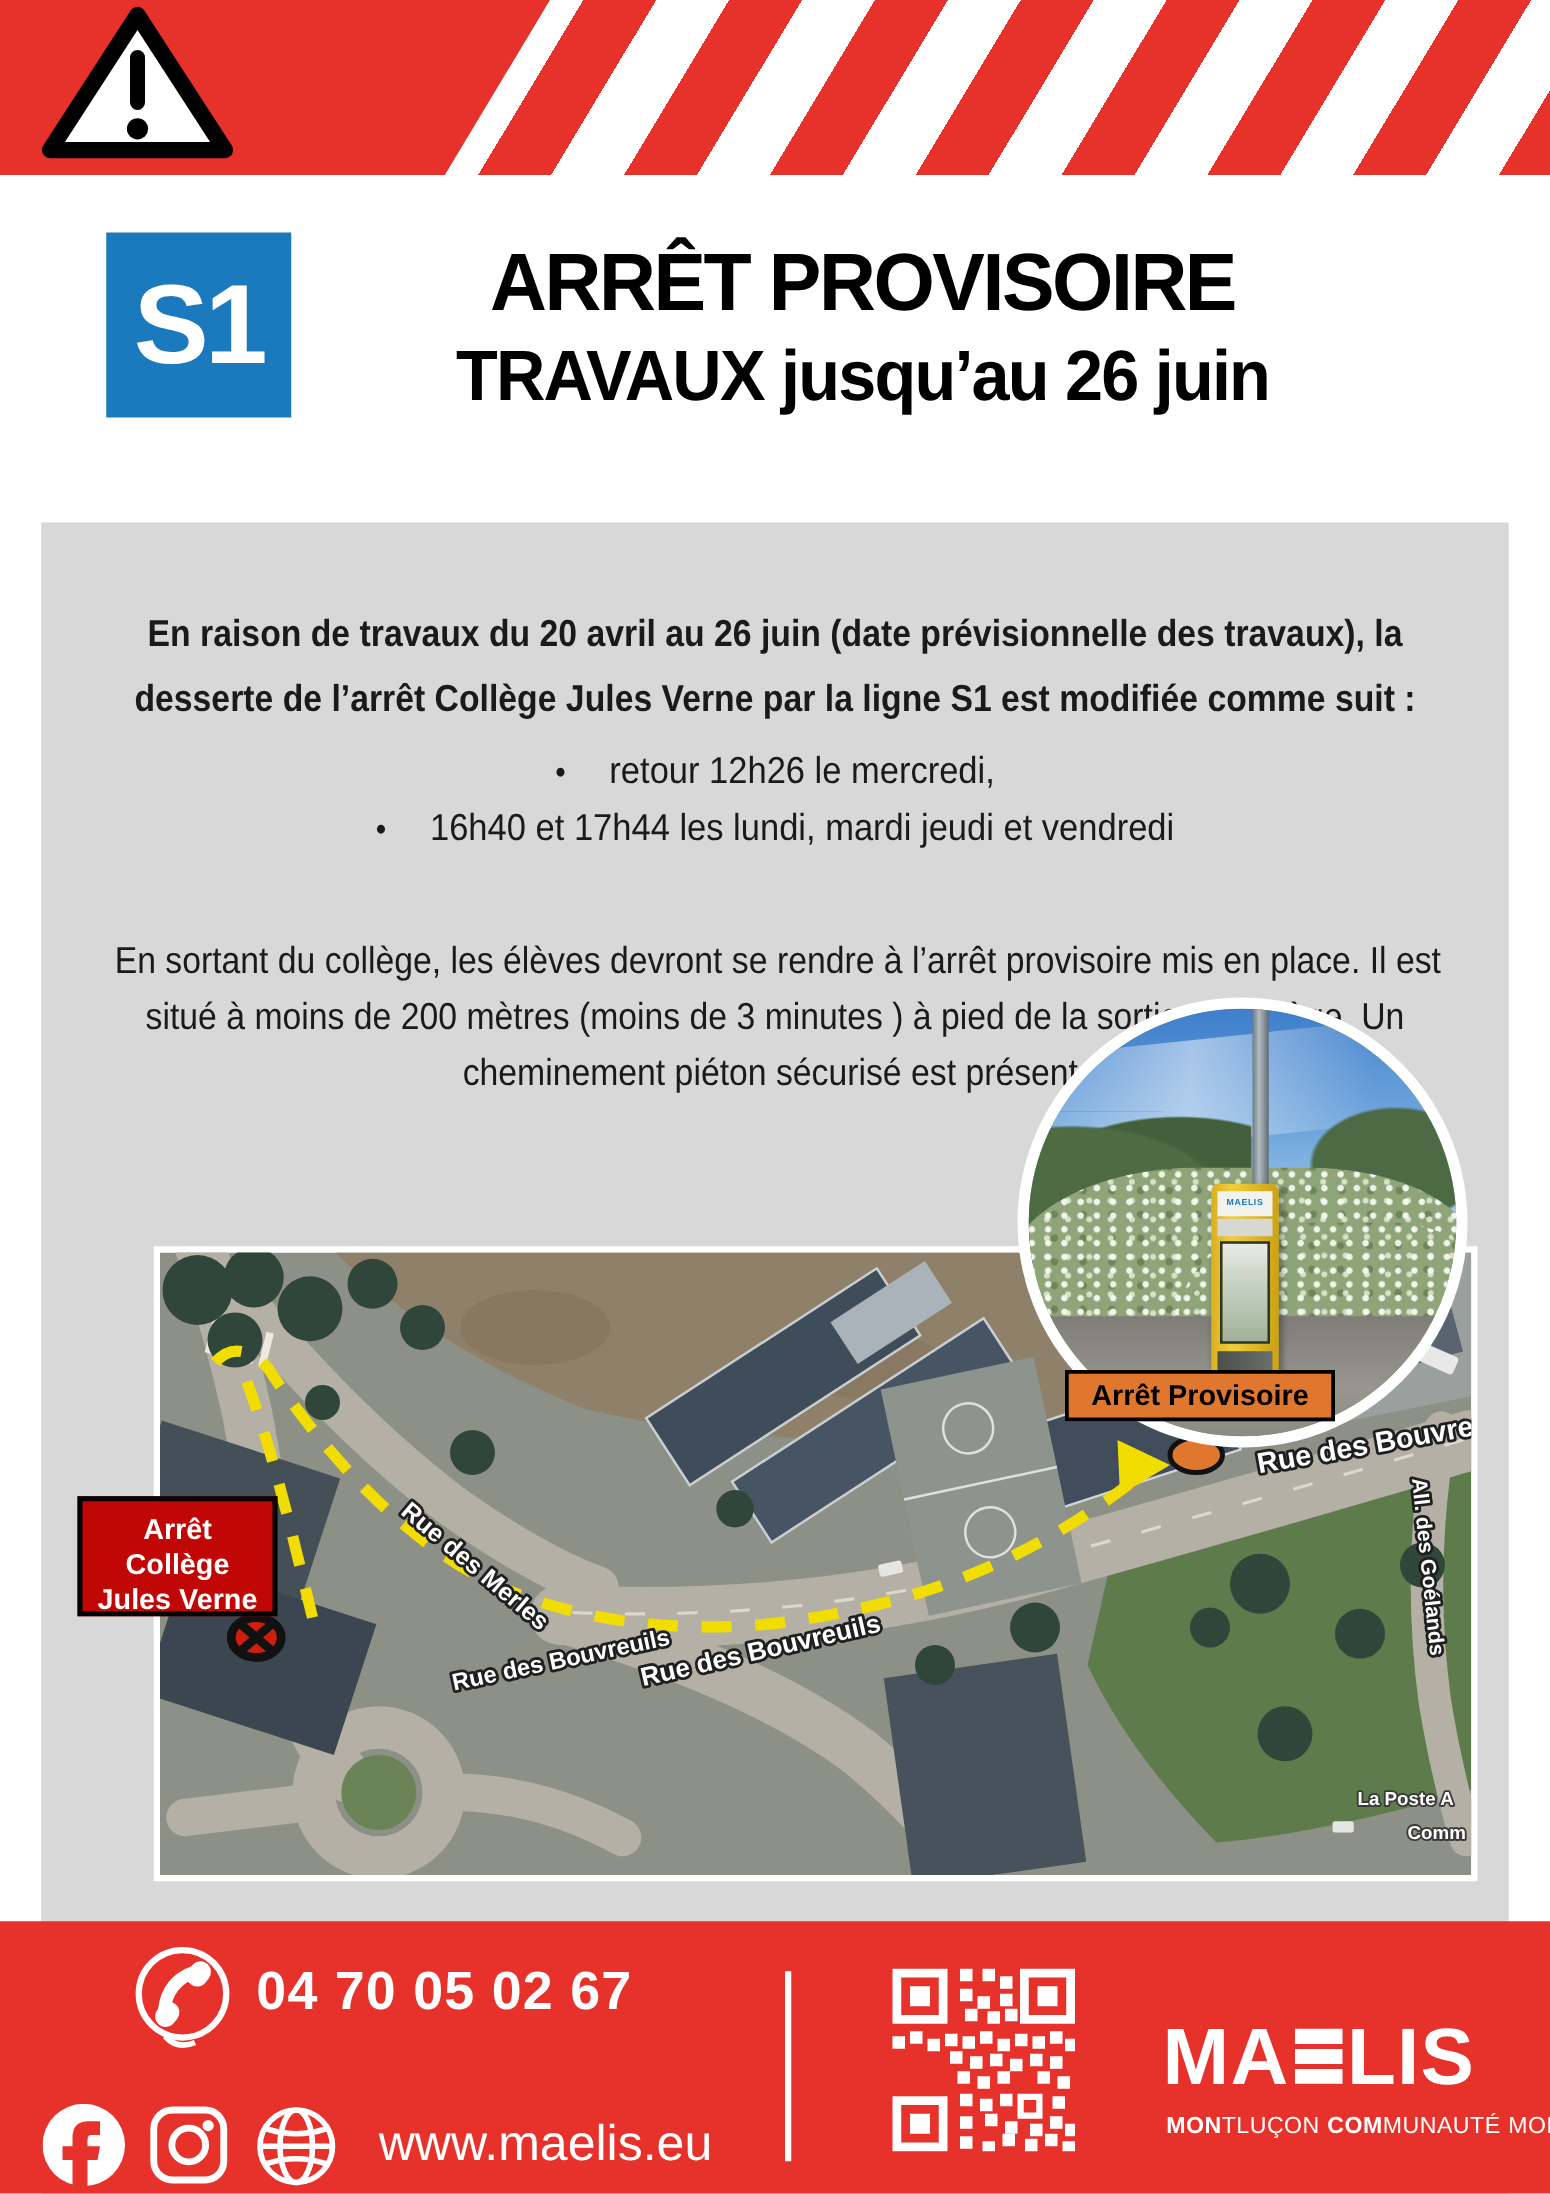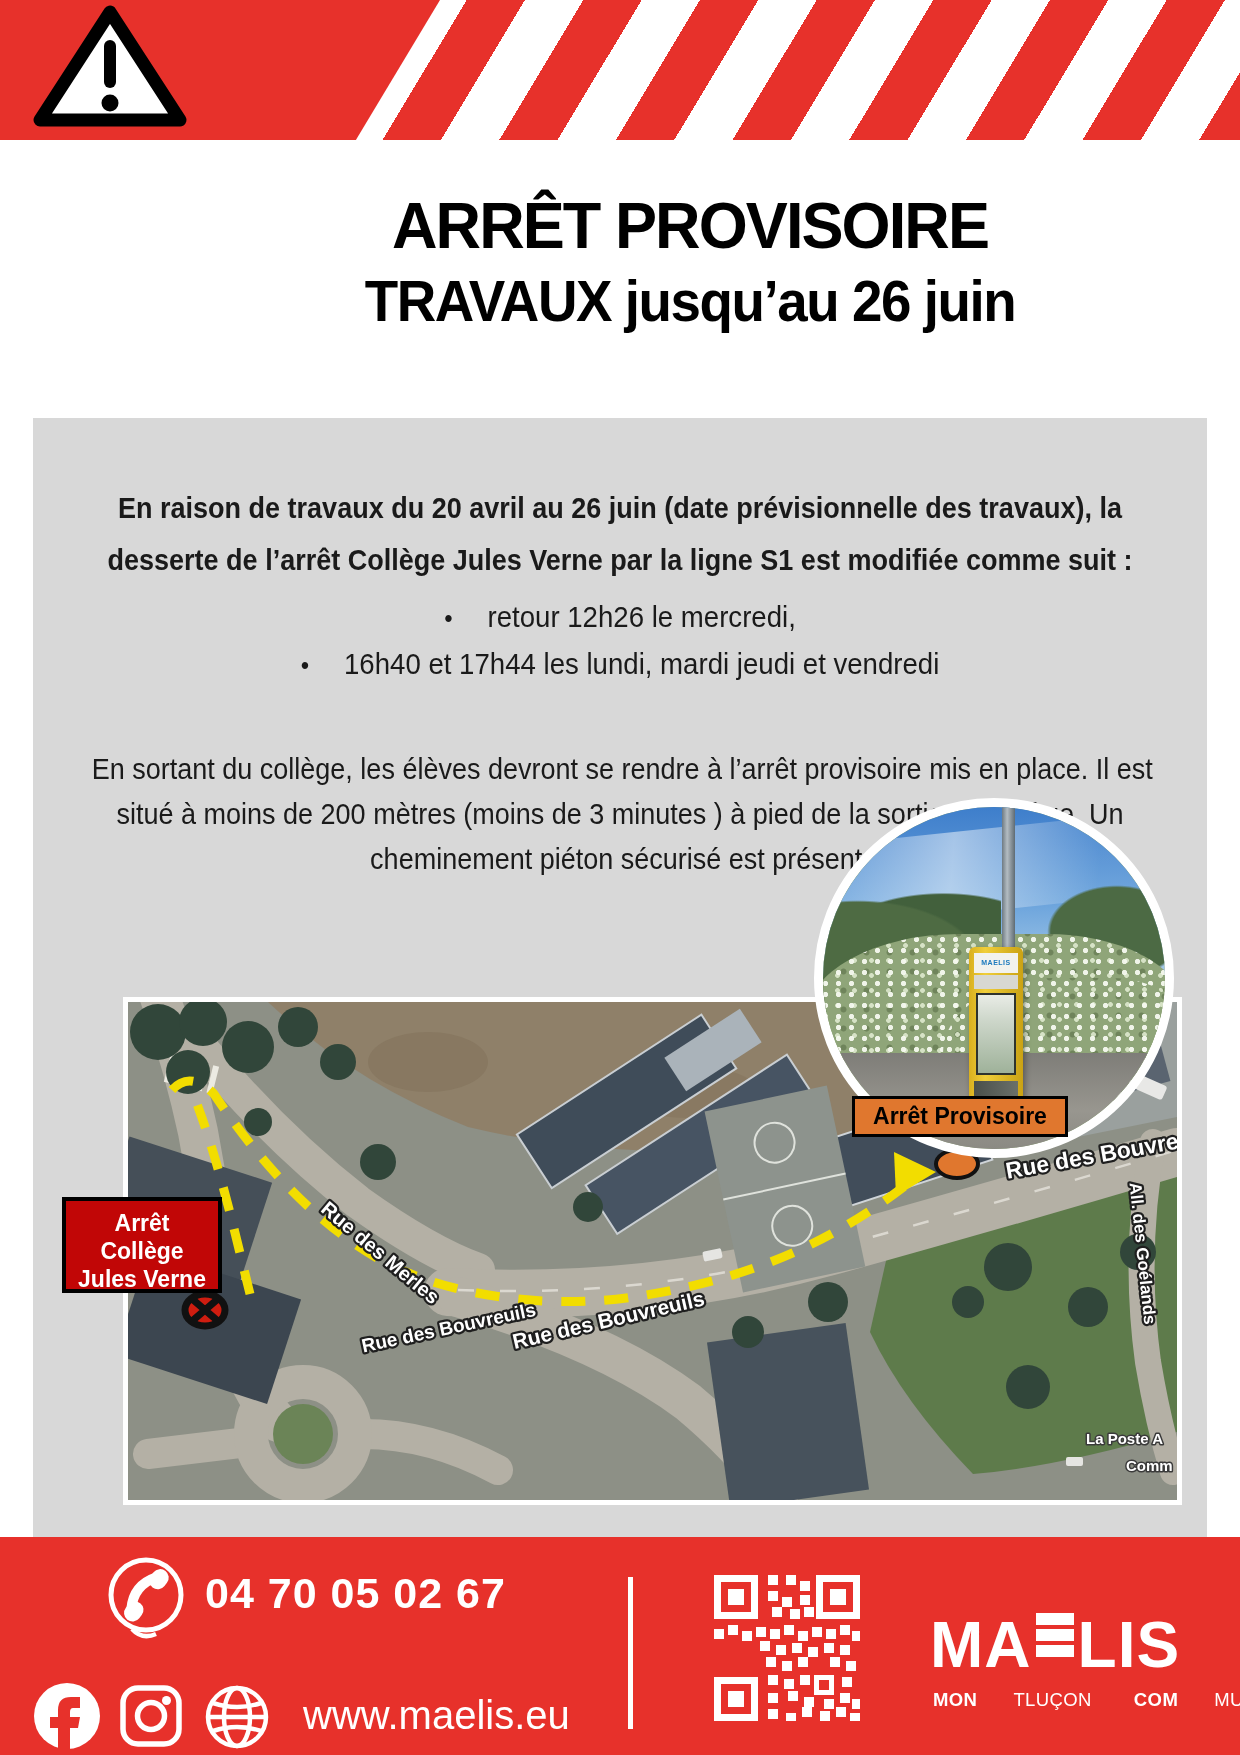--- a/index.html
+++ b/index.html
@@ -84,41 +84,42 @@
   .footer{position:absolute;left:0;top:1537px;width:1240px;height:218px;background:#e7312b;}
   .f-phone-icon{position:absolute;left:104px;top:16px;}
   .f-phone{position:absolute;left:205px;top:32px;font-size:43px;font-weight:bold;color:#fff;letter-spacing:1px;text-align:right;}
   .f-fb{position:absolute;left:34px;top:146px;}
   .f-ig{position:absolute;left:118px;top:146px;}
   .f-globe{position:absolute;left:204px;top:147px;}
   .f-web{position:absolute;left:303px;top:156px;font-size:40px;color:#fff;}
   .f-div{position:absolute;left:628px;top:40px;width:5px;height:152px;background:#fff;}
   .f-qr{position:absolute;left:712px;top:36px;}
   .f-logo{position:absolute;left:930px;top:76px;color:#fff;font-size:64px;font-weight:bold;
-         letter-spacing:1px;display:flex;align-items:flex-start;line-height:1;}
+         letter-spacing:1px;display:flex;align-items:center;line-height:1;}
   .logo-e{display:inline-block;width:38px;height:44px;margin:0 4px;
          background:linear-gradient(180deg,#fff 0 12px,transparent 12px 16px,#fff 16px 28px,transparent 28px 32px,#fff 32px 44px);}
   .f-tagline{position:absolute;left:933px;top:152px;color:#fff;font-size:18.5px;letter-spacing:.4px;white-space:nowrap;}
-  .f-tagline span{margin-right:0;padding-left:36px;}
+  .f-tagline span{margin-right:0;}
   .tg-sp{display:inline-block;width:6px;}
 </style>
 </head>
 <body>
 
 <div class="page">
 
   <div class="banner">
     <div class="banner-solid"></div>
   </div>
   <svg class="warn-tri" width="164" height="128" viewBox="0 0 164 128">
     <polygon points="82,10 152,118 12,118" fill="#ffffff" stroke="#000000" stroke-width="13" stroke-linejoin="round"></polygon>
     <rect x="76" y="38" width="12" height="48" rx="6" fill="#000"></rect>
     <circle cx="82" cy="101" r="8.5" fill="#000"></circle>
   </svg>
 
+  <div class="badge">S1</div>
   <div class="title">ARRÊT PROVISOIRE</div>
   <div class="subtitle">TRAVAUX jusqu’au 26 juin</div>
 
   <div class="panel">
     <div class="intro">
       <div>En raison de travaux du 20 avril au 26 juin (date prévisionnelle des travaux), la</div>
       <div>desserte de l’arrêt Collège Jules Verne par la ligne S1 est modifiée comme suit :</div>
     </div>
     <div class="bullets">
       <div class="bullet-line">

